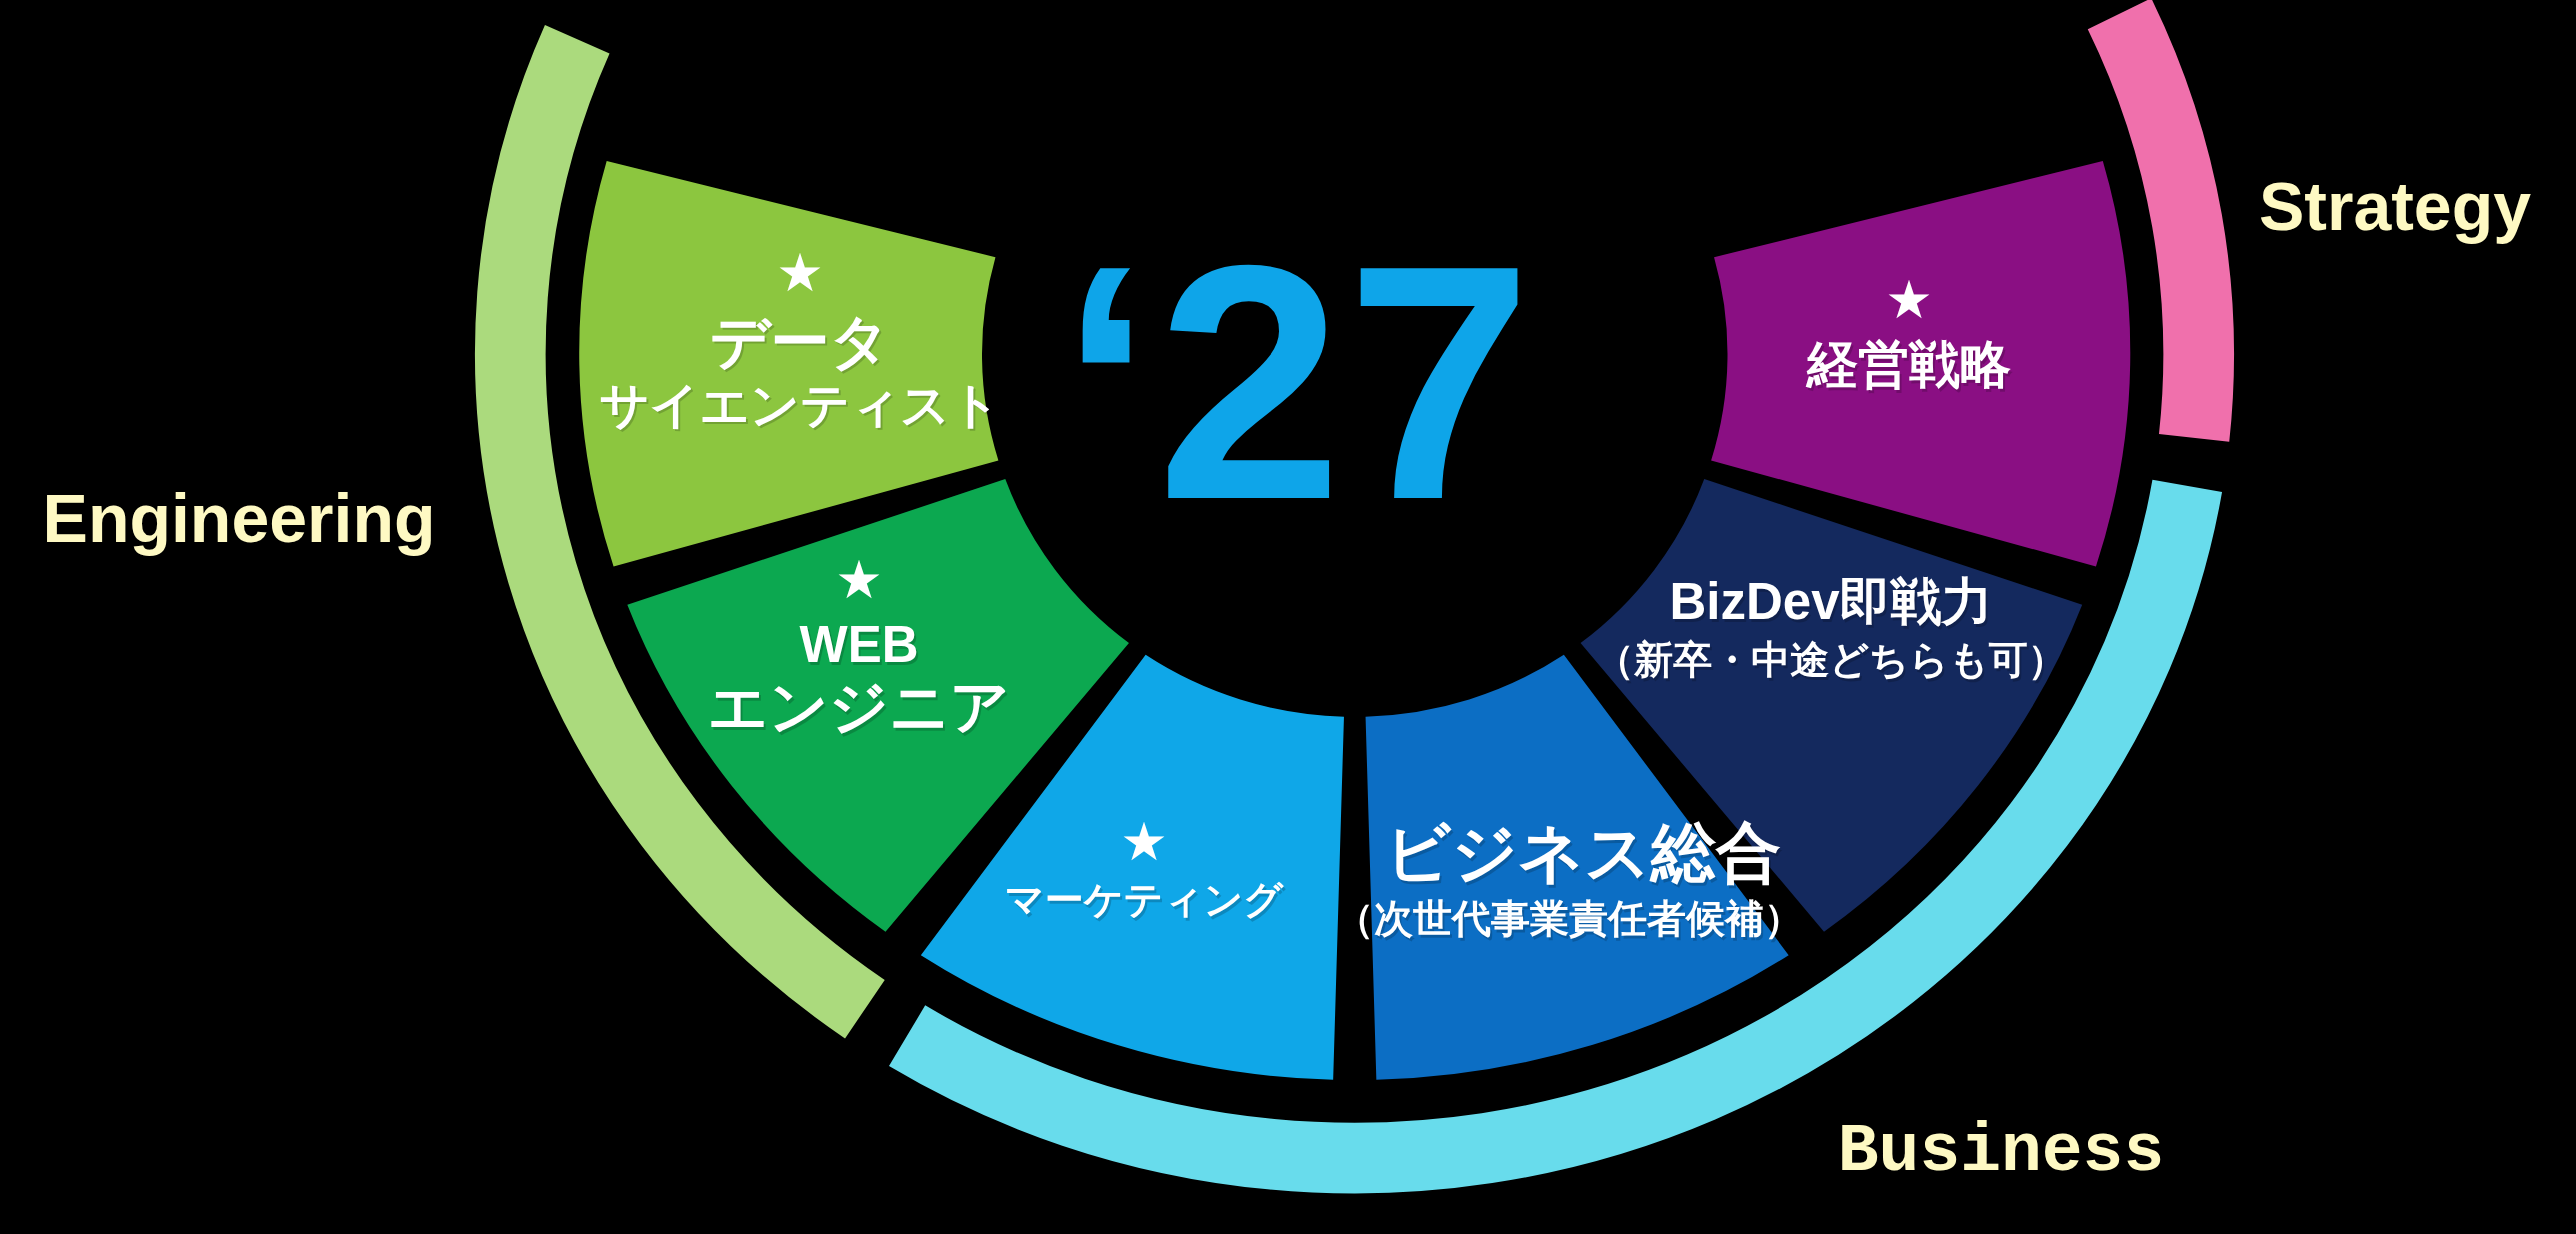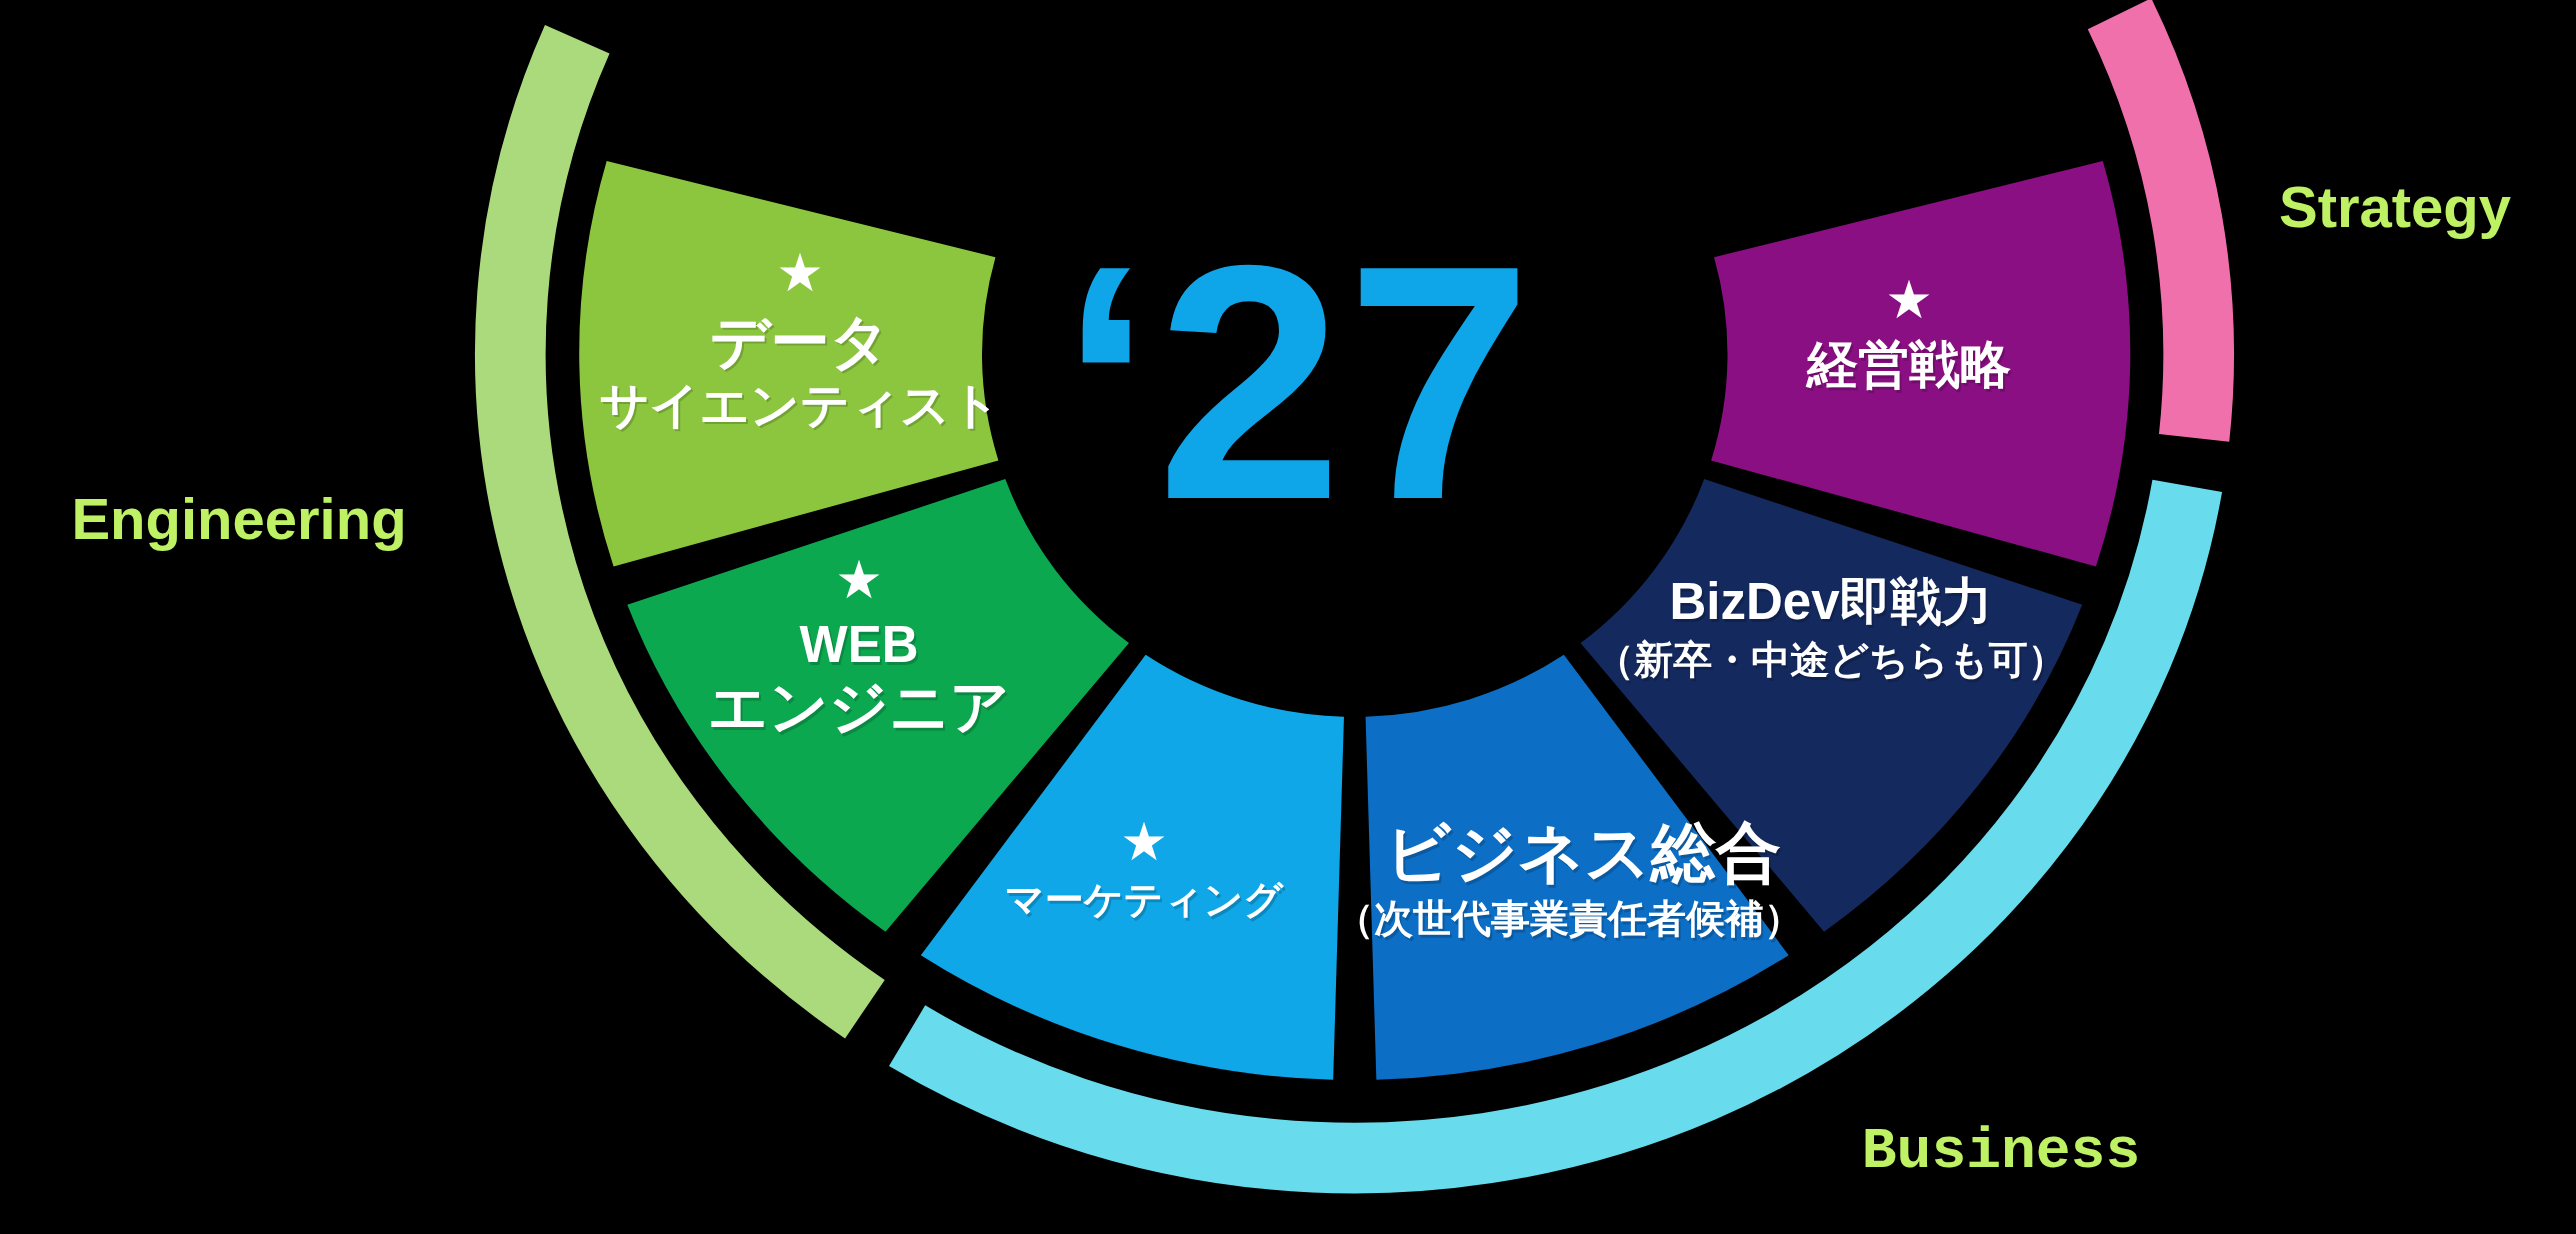--- a/index.html
+++ b/index.html
@@ -8,22 +8,22 @@
   svg.fan{position:absolute;left:0;top:0;width:2576px;height:1234px;display:block;}
   .seg-label{position:absolute;display:flex;flex-direction:column;align-items:center;
              transform:translate(-50%,-50%);color:#fff;font-weight:700;text-align:center;
              line-height:1.15;white-space:nowrap;text-shadow:2px 2.9px 0 rgba(0,0,0,0.18);}
   .star{font-size:53px;line-height:1;margin-bottom:9.8px;color:#fff;text-shadow:none;}
   .l-60{font-size:59px;} .l-64{font-size:51px;} .l-66{font-size:65px;padding-left:28px;}
   .l-62{font-size:39px;} .l-50{font-size:49px;}
   .paren{font-size:39px;margin-top:5.9px;}
   .center-year{position:absolute;left:1298px;top:383px;transform:translate(-50%,-50%);
                color:#0ea5e9;font-size:334px;font-weight:700;letter-spacing:3.9px;line-height:1;}
-  .ring-label{position:absolute;transform:translate(-50%,-50%);color:#bef264;
-              font-size:58px;font-weight:700;white-space:nowrap;}
+  .ring-label{position:absolute;transform:translate(-50%,-50%);color:#fef9c3;
+              font-size:68px;font-weight:700;white-space:nowrap;}
 </style>
 </head>
 <body>
 
 <div class="stage">
 
   <svg class="fan" viewBox="0 0 2624 1257">
 
     <path d="M 588 40 A 860 820 0 0 0 881 1028" fill="none" stroke-width="72" stroke="#ABDA7D"></path>
     <path d="M 924 1055 A 860 820 0 0 0 2228 495" fill="none" stroke-width="72" stroke="#68DCEC"></path>

